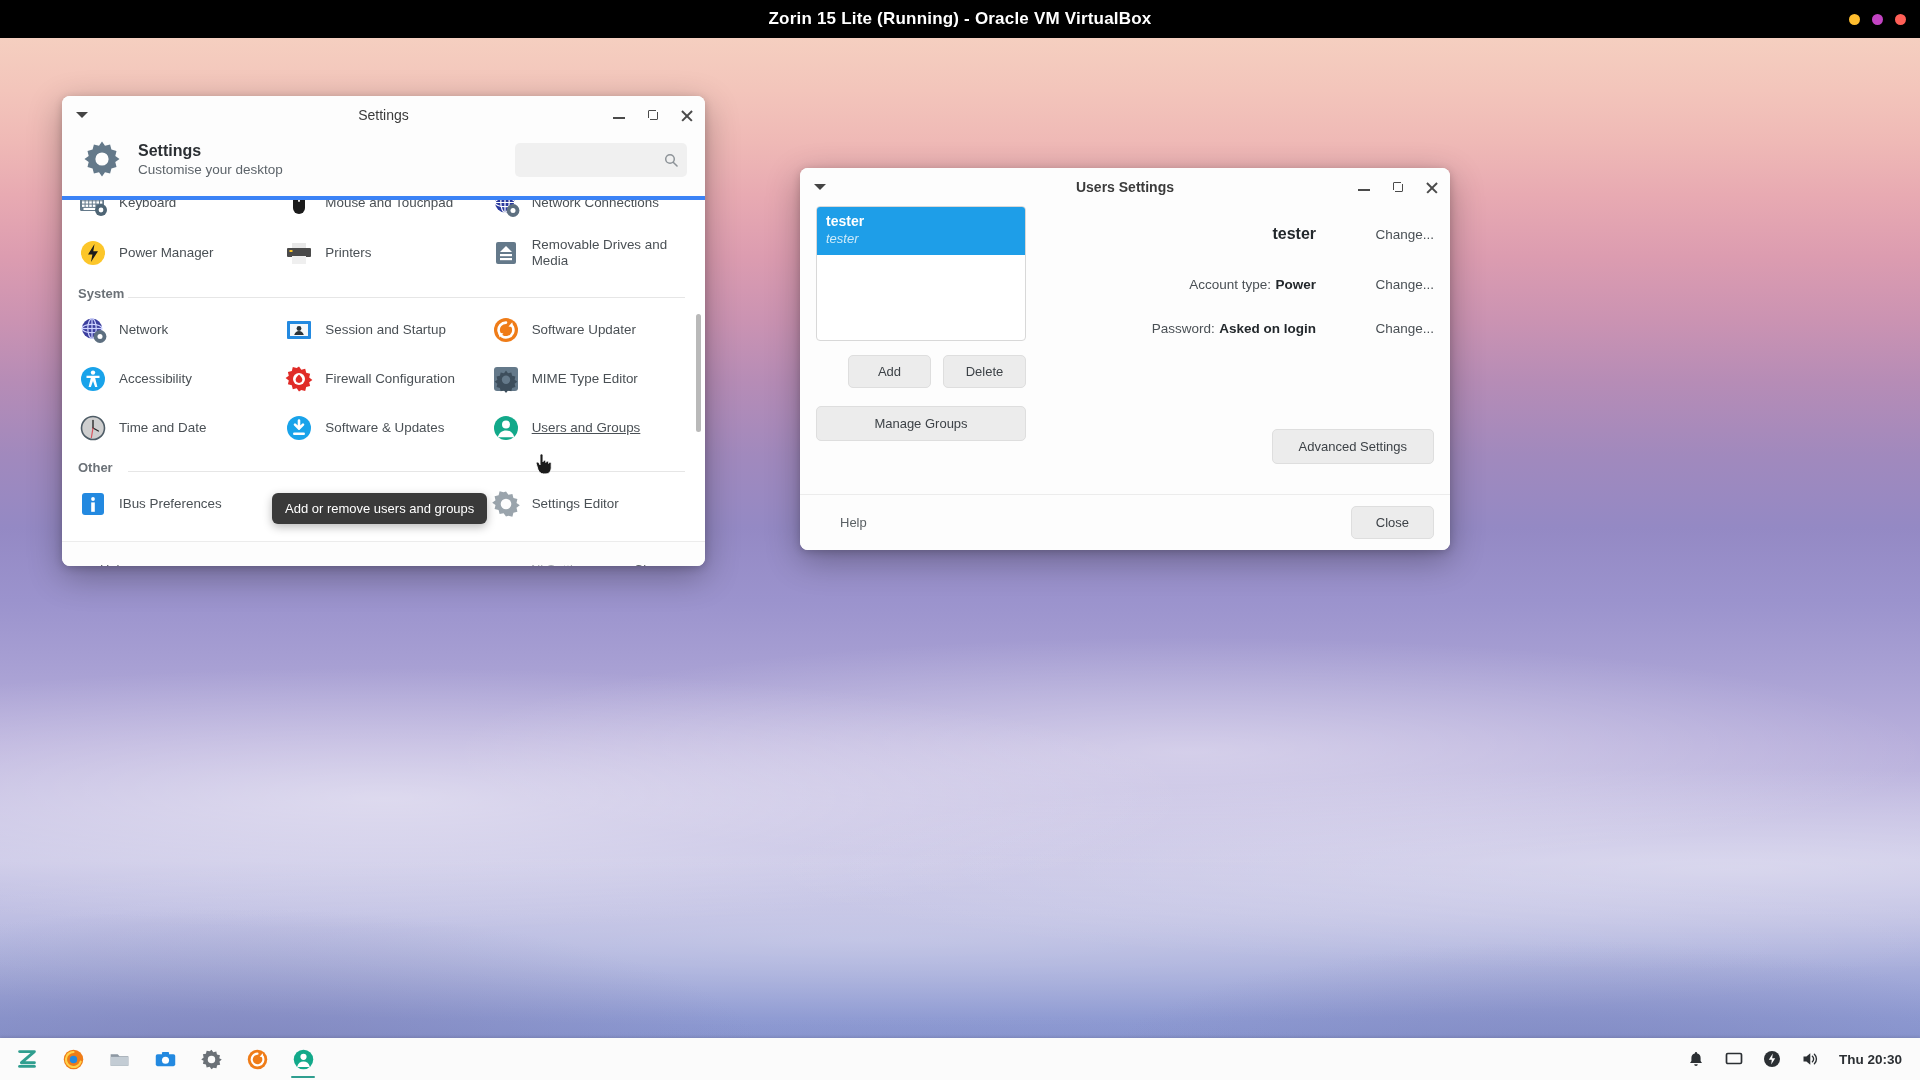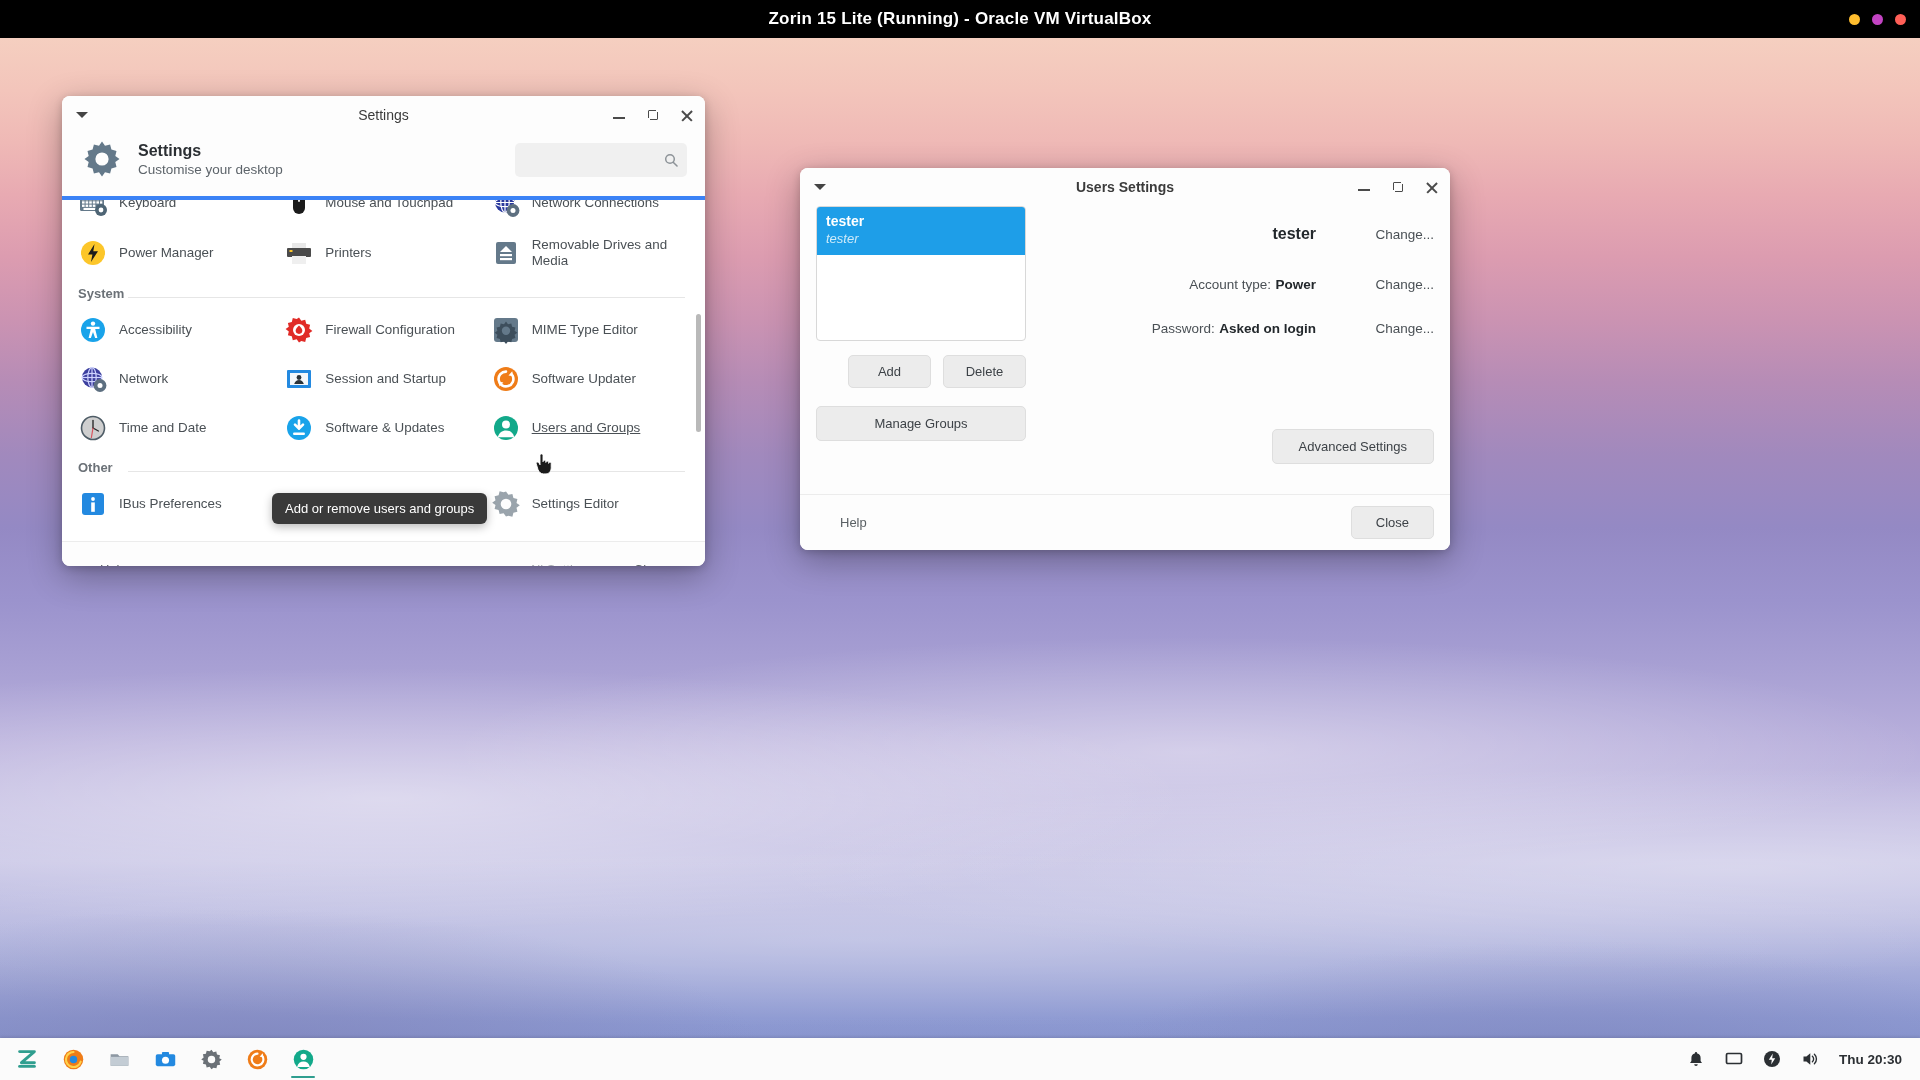--- a/index.html
+++ b/index.html
@@ -407,53 +407,20 @@
             <span class="cat-label">Removable Drives and Media</span>
           </div>
         </div>
 
         <div class="section-head">System</div>
 
         <div class="cat-grid">
           <div class="cat-item">
             <span class="cat-icon">
               <svg viewBox="0 0 30 30" width="30" height="30">
-                <circle cx="15" cy="15" r="12" fill="#19a3ea"></circle>
-                <circle cx="15" cy="8.6" r="2.2" fill="#ffffff"></circle>
-                <path d="M8.5 11.8h13v2.1h-4.3l2.2 9h-2.3L15 16.9l-2.1 6h-2.3l2.2-9H8.5z" fill="#ffffff"></path>
-              </svg>
-            </span>
-            <span class="cat-label">Accessibility</span>
-          </div>
-          <div class="cat-item">
-            <span class="cat-icon">
-              <svg viewBox="0 0 30 30" width="30" height="30">
-                <path fill="#e02b27" d="M15 2.5l2.3 3.2 3.9-.9 1 3.9 3.9 1-.9 3.9 3.2 2.3-3.2 2.3.9 3.9-3.9 1-1 3.9-3.9-.9L15 27.5l-2.3-3.2-3.9.9-1-3.9-3.9-1 .9-3.9-3.2-2.3 3.2-2.3-.9-3.9 3.9-1 1-3.9 3.9.9z"></path>
-                <circle cx="15" cy="15" r="6" fill="#ffffff"></circle>
-                <path d="M15 10.5c2.2 2.2 3.3 3.6 3.3 5.1a3.3 3.3 0 01-6.6 0c0-1.5 1.1-2.9 3.3-5.1z" fill="#e02b27"></path>
-              </svg>
-            </span>
-            <span class="cat-label">Firewall Configuration</span>
-          </div>
-          <div class="cat-item">
-            <span class="cat-icon">
-              <svg viewBox="0 0 30 30" width="30" height="30">
-                <rect x="3" y="3" width="24" height="24" rx="3" fill="#64798a"></rect>
-                <path fill="#3d4e5c" d="M15 6.5l2 2.7 3.3-.8.8 3.3 3.3.8-.8 3.3 2.7 2-2.7 2 .8 3.3-3.3.8-.8 3.3-3.3-.8-2 2.7-2-2.7-3.3.8-.8-3.3-3.3-.8.8-3.3-2.7-2 2.7-2-.8-3.3 3.3-.8.8-3.3 3.3.8z"></path>
-                <circle cx="15" cy="15.8" r="4.2" fill="#64798a"></circle>
-              </svg>
-            </span>
-            <span class="cat-label">MIME Type Editor</span>
-          </div>
-        </div>
-
-        <div class="cat-grid">
-          <div class="cat-item">
-            <span class="cat-icon">
-              <svg viewBox="0 0 30 30" width="30" height="30">
                 <circle cx="14" cy="13.5" r="10" fill="#3c3f9e"></circle>
                 <g fill="none" stroke="#cfd4ff" stroke-width="1.2">
                   <ellipse cx="14" cy="13.5" rx="10" ry="4.2"></ellipse>
                   <ellipse cx="14" cy="13.5" rx="4.2" ry="10"></ellipse>
                   <line x1="4" y1="13.5" x2="24" y2="13.5"></line>
                   <line x1="14" y1="3.5" x2="14" y2="23.5"></line>
                 </g>
                 <circle cx="22" cy="21.5" r="6.4" fill="#5d6f80"></circle>
                 <circle cx="22" cy="21.5" r="2.5" fill="#ffffff"></circle>
               </svg>
@@ -474,20 +441,53 @@
           <div class="cat-item">
             <span class="cat-icon">
               <svg viewBox="0 0 30 30" width="30" height="30">
                 <circle cx="15" cy="15" r="12" fill="#ef7c18"></circle>
                 <path d="M15 7.6a7.4 7.4 0 106.6 4.1" fill="none" stroke="#ffffff" stroke-width="2.6" stroke-linecap="round"></path>
                 <path d="M21.2 7.2l1.3 5-5-.7z" fill="#ffffff"></path>
                 <path d="M8.6 22.6l-1.2-5 5 .8z" fill="#ffffff"></path>
               </svg>
             </span>
             <span class="cat-label">Software Updater</span>
+          </div>
+        </div>
+
+        <div class="cat-grid">
+          <div class="cat-item">
+            <span class="cat-icon">
+              <svg viewBox="0 0 30 30" width="30" height="30">
+                <circle cx="15" cy="15" r="12" fill="#19a3ea"></circle>
+                <circle cx="15" cy="8.6" r="2.2" fill="#ffffff"></circle>
+                <path d="M8.5 11.8h13v2.1h-4.3l2.2 9h-2.3L15 16.9l-2.1 6h-2.3l2.2-9H8.5z" fill="#ffffff"></path>
+              </svg>
+            </span>
+            <span class="cat-label">Accessibility</span>
+          </div>
+          <div class="cat-item">
+            <span class="cat-icon">
+              <svg viewBox="0 0 30 30" width="30" height="30">
+                <path fill="#e02b27" d="M15 2.5l2.3 3.2 3.9-.9 1 3.9 3.9 1-.9 3.9 3.2 2.3-3.2 2.3.9 3.9-3.9 1-1 3.9-3.9-.9L15 27.5l-2.3-3.2-3.9.9-1-3.9-3.9-1 .9-3.9-3.2-2.3 3.2-2.3-.9-3.9 3.9-1 1-3.9 3.9.9z"></path>
+                <circle cx="15" cy="15" r="6" fill="#ffffff"></circle>
+                <path d="M15 10.5c2.2 2.2 3.3 3.6 3.3 5.1a3.3 3.3 0 01-6.6 0c0-1.5 1.1-2.9 3.3-5.1z" fill="#e02b27"></path>
+              </svg>
+            </span>
+            <span class="cat-label">Firewall Configuration</span>
+          </div>
+          <div class="cat-item">
+            <span class="cat-icon">
+              <svg viewBox="0 0 30 30" width="30" height="30">
+                <rect x="3" y="3" width="24" height="24" rx="3" fill="#64798a"></rect>
+                <path fill="#3d4e5c" d="M15 6.5l2 2.7 3.3-.8.8 3.3 3.3.8-.8 3.3 2.7 2-2.7 2 .8 3.3-3.3.8-.8 3.3-3.3-.8-2 2.7-2-2.7-3.3.8-.8-3.3-3.3-.8.8-3.3-2.7-2 2.7-2-.8-3.3 3.3-.8.8-3.3 3.3.8z"></path>
+                <circle cx="15" cy="15.8" r="4.2" fill="#64798a"></circle>
+              </svg>
+            </span>
+            <span class="cat-label">MIME Type Editor</span>
           </div>
         </div>
 
         <div class="cat-grid">
           <div class="cat-item">
             <span class="cat-icon">
               <svg viewBox="0 0 30 30" width="30" height="30">
                 <circle cx="15" cy="15" r="11.5" fill="#cfcfcf" stroke="#4e5c66" stroke-width="1.6"></circle>
                 <line x1="15" y1="15" x2="15" y2="7.5" stroke="#2b2b2b" stroke-width="1.4" stroke-linecap="round"></line>
                 <line x1="15" y1="15" x2="20.4" y2="18" stroke="#2b2b2b" stroke-width="1.4" stroke-linecap="round"></line>

